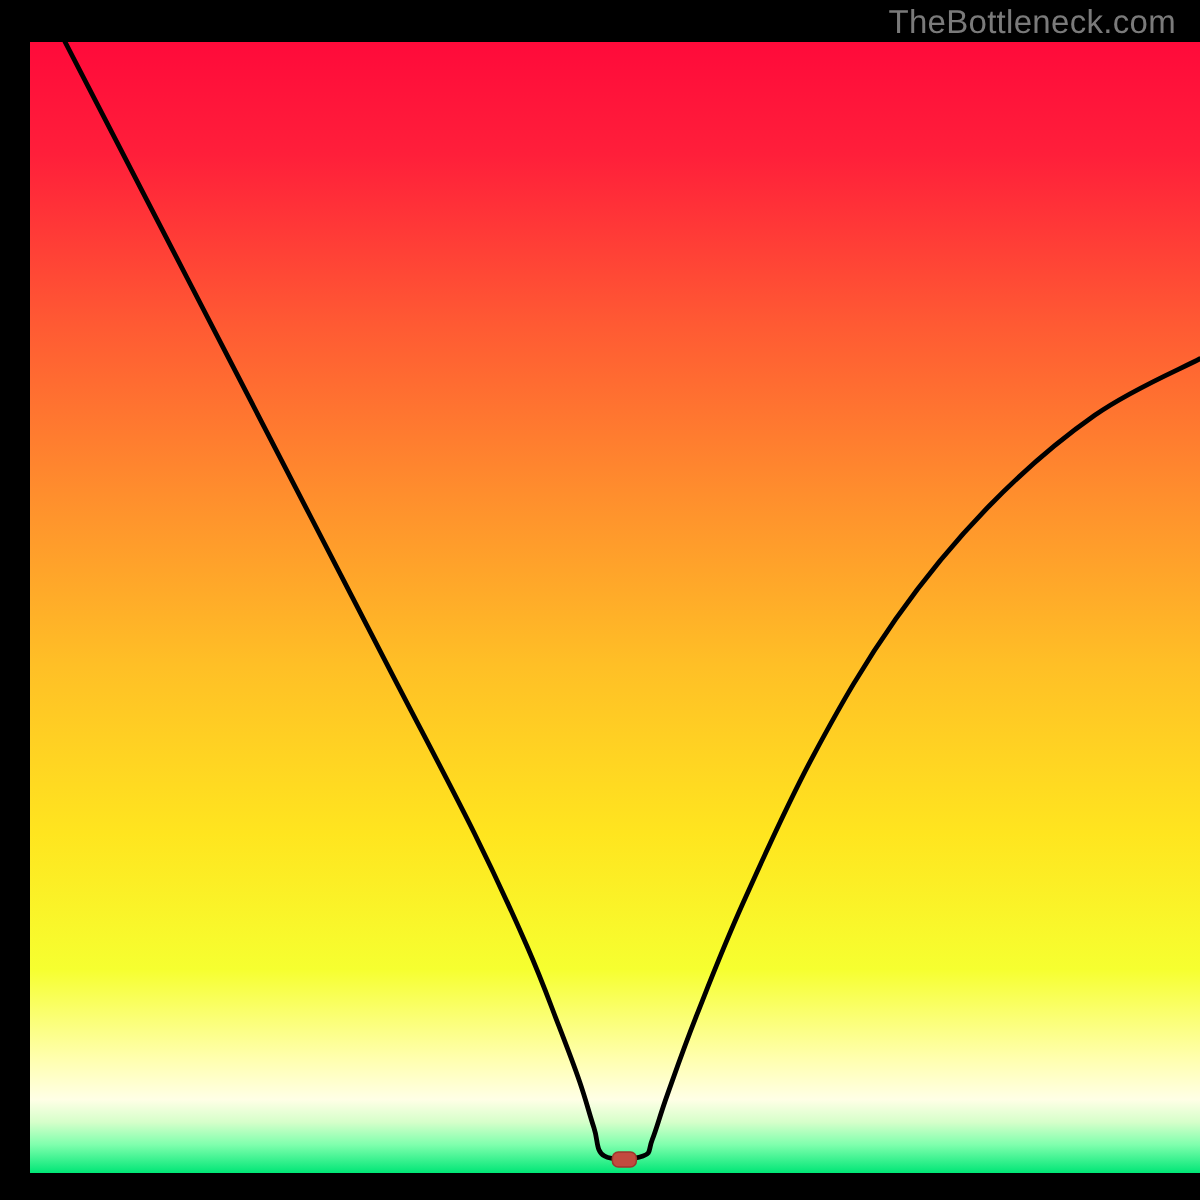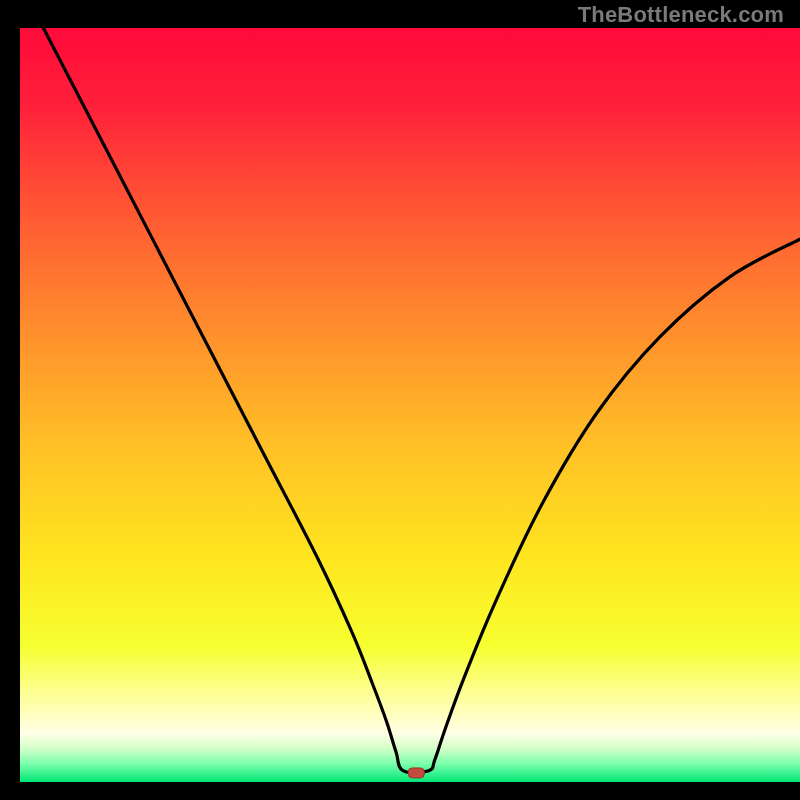--- a/index.html
+++ b/index.html
@@ -15,21 +15,21 @@
     width: 800px;
     height: 800px;
     background: #000;
   }
   .watermark {
     position: absolute;
     top: 2px;
     right: 16px;
     font-family: Arial, Helvetica, sans-serif;
     font-size: 22px;
-    font-weight: 700;
+    font-weight: 400;
     color: #7a7a7a;
     letter-spacing: 0.2px;
     z-index: 10;
   }
   svg {
     position: absolute;
     left: 0;
     top: 0;
   }
 </style>

